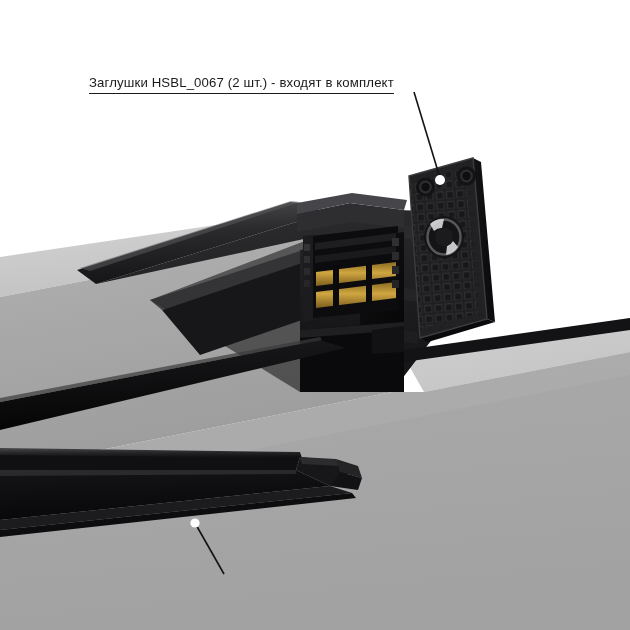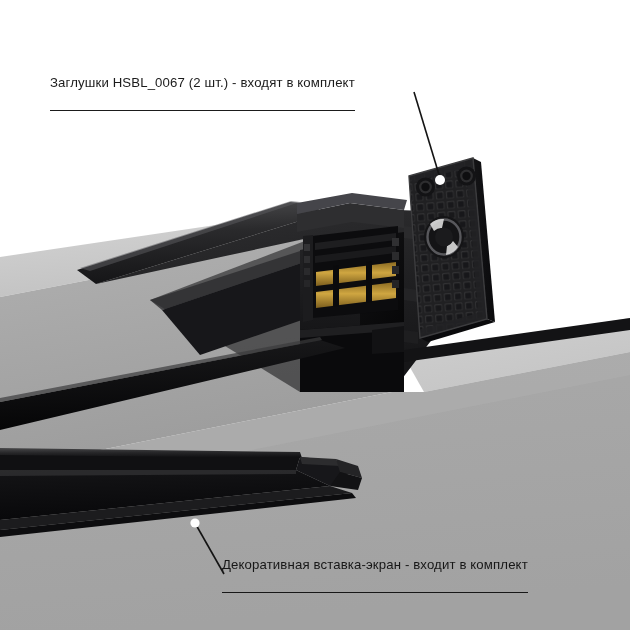--- a/index.html
+++ b/index.html
@@ -23,21 +23,22 @@
     height:630px;
     display:block;
   }
   .lbl{
     position:absolute;
     white-space:nowrap;
     font-size:13.2px;
     letter-spacing:.01em;
     color:#1b1b1b;
     line-height:1.15;
-    padding-bottom:20px;
+    padding-bottom:3px;
+    margin-left:39px;
   }
   #label-top{
     left:50px;
     top:75px;
     border-bottom:1.6px solid #1b1b1b;
   }
   #label-bottom{
     left:222px;
     top:557px;
     color:#171717;
@@ -254,15 +255,14 @@
       <g>
         <path d="M 195 523 L 224 574" stroke="#141414" stroke-width="1.6" fill="none"></path>
         <circle cx="195" cy="523" r="4.6" fill="#ffffff"></circle>
       </g>
 
     </g>
   </svg>
 
   <div class="lbl" id="label-top">Заглушки HSBL_0067 (2 шт.) - входят в комплект</div>
 
-  <div class="lbl" id="label-bottom">Декоративная вставка-экран - входит в комплект</div>
 
 </div>
 
 </body></html>

